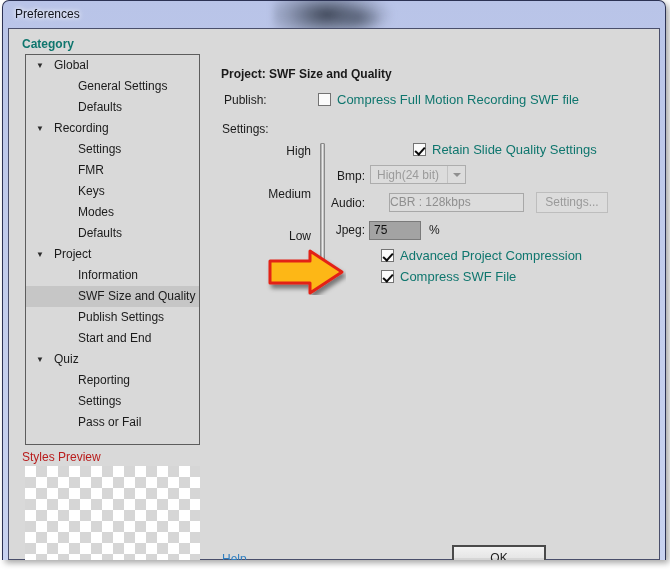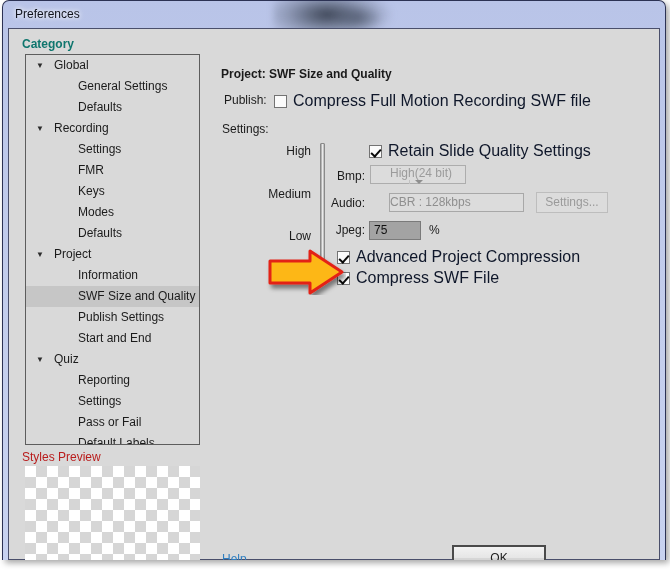--- a/index.html
+++ b/index.html
@@ -154,24 +154,25 @@
     content: "";
     position: absolute;
     left: 3px; top: 1px;
     width: 4px; height: 8px;
     border: solid #0a0a0a;
     border-width: 0 2px 2px 0;
     transform: rotate(42deg);
   }
   .cb-row {
     position: absolute;
-    font-size: 16px;
-    color: #0f172a;
+    font-size: 13px;
+    color: #0f766e;
     white-space: nowrap;
     cursor: default;
+    margin-left: 44px;
   }
   .cb-row .cbtext { margin-left: 6px; }
 
   #cb-compress-fmr { left: 265px; top: 63px; }
   #cb-retain       { left: 328px; top: 113px; padding-left: 32px; }
   #cb-apc          { left: 328px; top: 219px; }
   #cb-cswf         { left: 328px; top: 240px; }
 
   
   #slider-track {
@@ -207,21 +208,20 @@
 
   
   #combo-bmp {
     position: absolute;
     left: 361px; top: 136px;
     width: 96px; height: 19px;
     background: #dcdcdc;
     border: 1px solid #adadad;
     display: flex; align-items: center;
     cursor: default;
-    flex-direction: column;
   }
   #combo-bmp .cval {
     flex: 1;
     padding-left: 6px;
     font-size: 12px;
     color: #9b9b9b;
     white-space: nowrap;
   }
   #combo-bmp .cbtn {
     width: 18px; height: 17px;
@@ -384,23 +384,20 @@
             <span class="lbl-parent">Quiz</span>
           </div>
           <div class="tree-row">
             <span class="lbl-child">Reporting</span>
           </div>
           <div class="tree-row">
             <span class="lbl-child">Settings</span>
           </div>
           <div class="tree-row">
             <span class="lbl-child">Pass or Fail</span>
-          </div>
-          <div class="tree-row">
-            <span class="lbl-child">Default Labels</span>
           </div>
         </div>
 
       <div id="styles-preview-label">Styles Preview</div>
       <div id="styles-preview-box"></div>
 
       <div id="pane-title">Project: SWF Size and Quality</div>
 
       <div id="general-label">Publish:</div>
 

